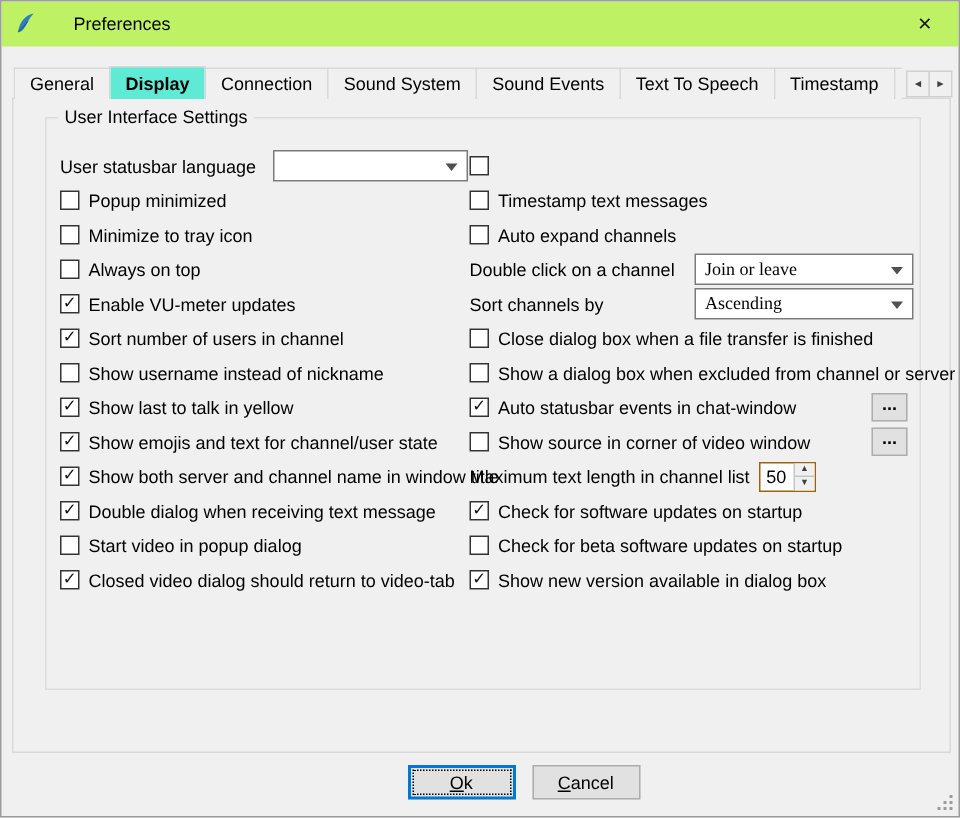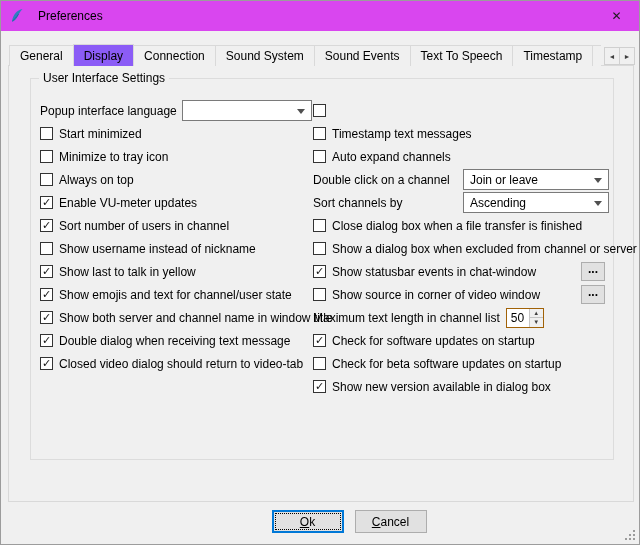--- a/index.html
+++ b/index.html
@@ -14,23 +14,23 @@
   .window {
     position: absolute; top:0; left:0;
     width: 640px; height: 545px;
     background: #f0f0f0;
     border: 1px solid #9c9c9c;
     overflow: hidden;
   }
   
   .titlebar {
     position: absolute; top:0; left:0; right:0; height:30px;
-    background:#d946ef;
+    background:#bef264;
     display:flex; align-items:center;
-    padding-left:8px; gap:13px;
+    padding-left:8px; gap:24px;
   }
   .title-icon { width:16px; height:16px; flex:0 0 16px; }
   .titlebar .title { font-size:12px; }
   .close-btn {
     margin-left:auto; width:45px; height:30px;
     display:flex; align-items:center; justify-content:center;
     font-size:12px; color:#1a1a1a;
   }
   
   .tabbar {
@@ -38,22 +38,23 @@
     display:flex; align-items:flex-end; overflow:hidden; z-index:3;
   }
   .tab {
     height:21px; padding:0 10px;
     display:flex; align-items:center; white-space:nowrap;
     background:#f0f0f0;
     border:1px solid #d9d9d9; border-bottom:none;margin-top:17px;
   }
   .tab + .tab { margin-left:-1px; }
   .tab[data-active="true"] {
-    height:22px; background:#8b5cf6; z-index:4; position:relative;
+    height:22px; background:#5eead4; z-index:4; position:relative;
     border-color:#d9d9d9;
+    font-weight:bold;
   }
   .tabscroll {
     position:absolute; top:46px; right:4px; z-index:5; display:flex;
   }
   .tabscroll .sbtn {
     width:16px; height:18px;
     border:1px solid #d0d0d0; background:#f0f0f0;
     display:flex; align-items:center; justify-content:center;
     font-size:7px; color:#404040;
   }
@@ -90,21 +91,21 @@
     height:21px; border:1px solid #7a7a7a; background:#ffffff;
     display:flex; align-items:center; padding:0 20px 0 6px;
     position:relative; white-space:nowrap;
   }
   .combo .arrow {
     position:absolute; right:6px; top:8px; width:0; height:0;
     border-left:4px solid transparent; border-right:4px solid transparent;
     border-top:5px solid #505050;
   }
   .combo.lang { margin-left:auto; width:130px; }
-  .combo.wide { margin-left:auto; width:146px; }
+  .combo.wide { margin-left:auto; width:146px;font-family:Liberation Serif, serif; }
   
   .spin {
     width:38px; height:20px; margin-left:6px;
     border:1px solid #a16207; background:#fff; display:flex;
   }
   .spin .val { flex:1; display:flex; align-items:center; padding-left:4px; }
   .spin .btns { width:14px; display:flex; flex-direction:column; border-left:1px solid #c5c5c5; }
   .spin .sb {
     flex:1; display:flex; align-items:center; justify-content:center;
     font-size:6px; color:#404040; background:#f0f0f0;
@@ -172,30 +173,30 @@
     <div class="sbtn">►</div>
   </div>
 
   <div class="pane">
     <div class="groupbox">
       <span class="gb-title">User Interface Settings</span>
 
       <div class="col-left">
 
         <div class="row">
-          <span class="row-label">Popup interface language</span>
+          <span class="row-label">User statusbar language</span>
           <div class="combo lang">
             <span></span>
             <span class="arrow"></span>
           </div>
         </div>
 
         <div class="row">
           <span class="cb" data-checked="false"></span>
-          <span class="row-label">Start minimized</span>
+          <span class="row-label">Popup minimized</span>
         </div>
         <div class="row">
           <span class="cb" data-checked="false"></span>
           <span class="row-label">Minimize to tray icon</span>
         </div>
         <div class="row">
           <span class="cb" data-checked="false"></span>
           <span class="row-label">Always on top</span>
         </div>
         <div class="row">
@@ -218,20 +219,24 @@
           <span class="cb" data-checked="true"></span>
           <span class="row-label">Show emojis and text for channel/user state</span>
         </div>
         <div class="row">
           <span class="cb" data-checked="true"></span>
           <span class="row-label">Show both server and channel name in window title</span>
         </div>
         <div class="row">
           <span class="cb" data-checked="true"></span>
           <span class="row-label">Double dialog when receiving text message</span>
+        </div>
+        <div class="row">
+          <span class="cb" data-checked="false"></span>
+          <span class="row-label">Start video in popup dialog</span>
         </div>
         <div class="row">
           <span class="cb" data-checked="true"></span>
           <span class="row-label">Closed video dialog should return to video-tab</span>
         </div>
       </div>
 
       <div class="col-right">
 
         <div class="row">
@@ -266,21 +271,21 @@
           <span class="cb" data-checked="false"></span>
           <span class="row-label">Close dialog box when a file transfer is finished</span>
         </div>
         <div class="row">
           <span class="cb" data-checked="false"></span>
           <span class="row-label">Show a dialog box when excluded from channel or server</span>
         </div>
 
         <div class="row">
           <span class="cb" data-checked="true"></span>
-          <span class="row-label">Show statusbar events in chat-window</span>
+          <span class="row-label">Auto statusbar events in chat-window</span>
           <span class="more-btn">...</span>
         </div>
 
         <div class="row">
           <span class="cb" data-checked="false"></span>
           <span class="row-label">Show source in corner of video window</span>
           <span class="more-btn">...</span>
         </div>
 
         <div class="row">

